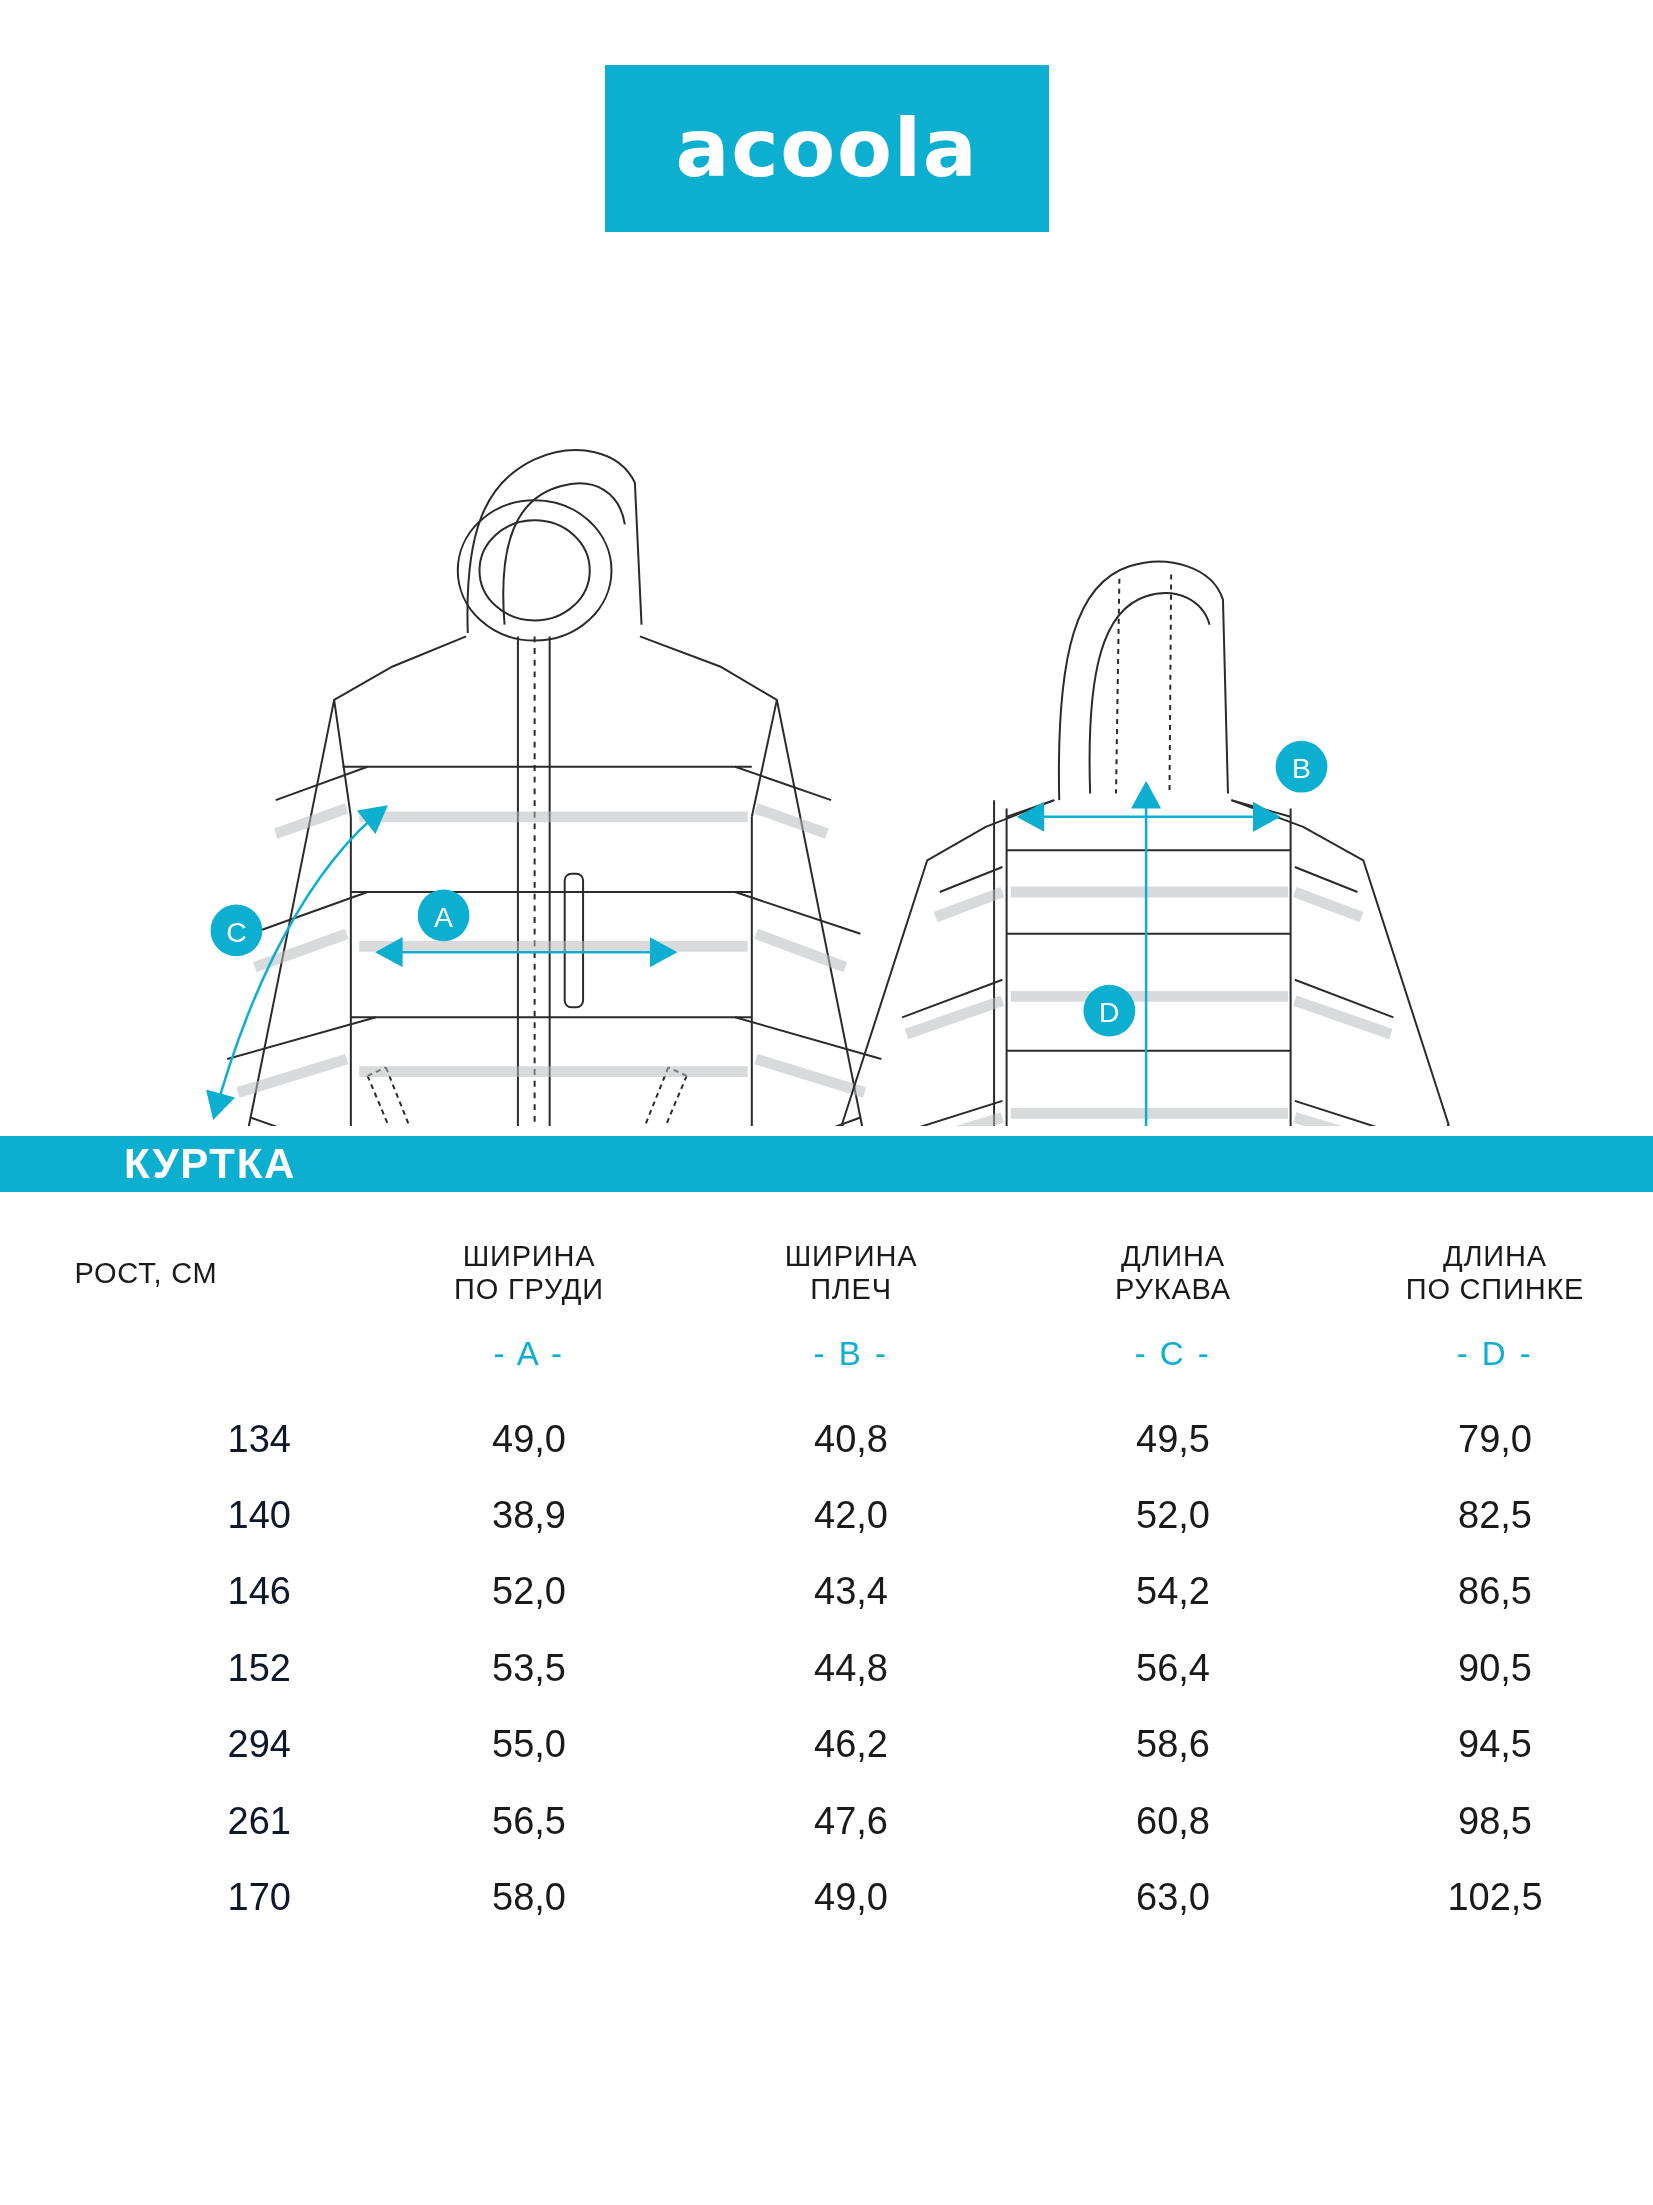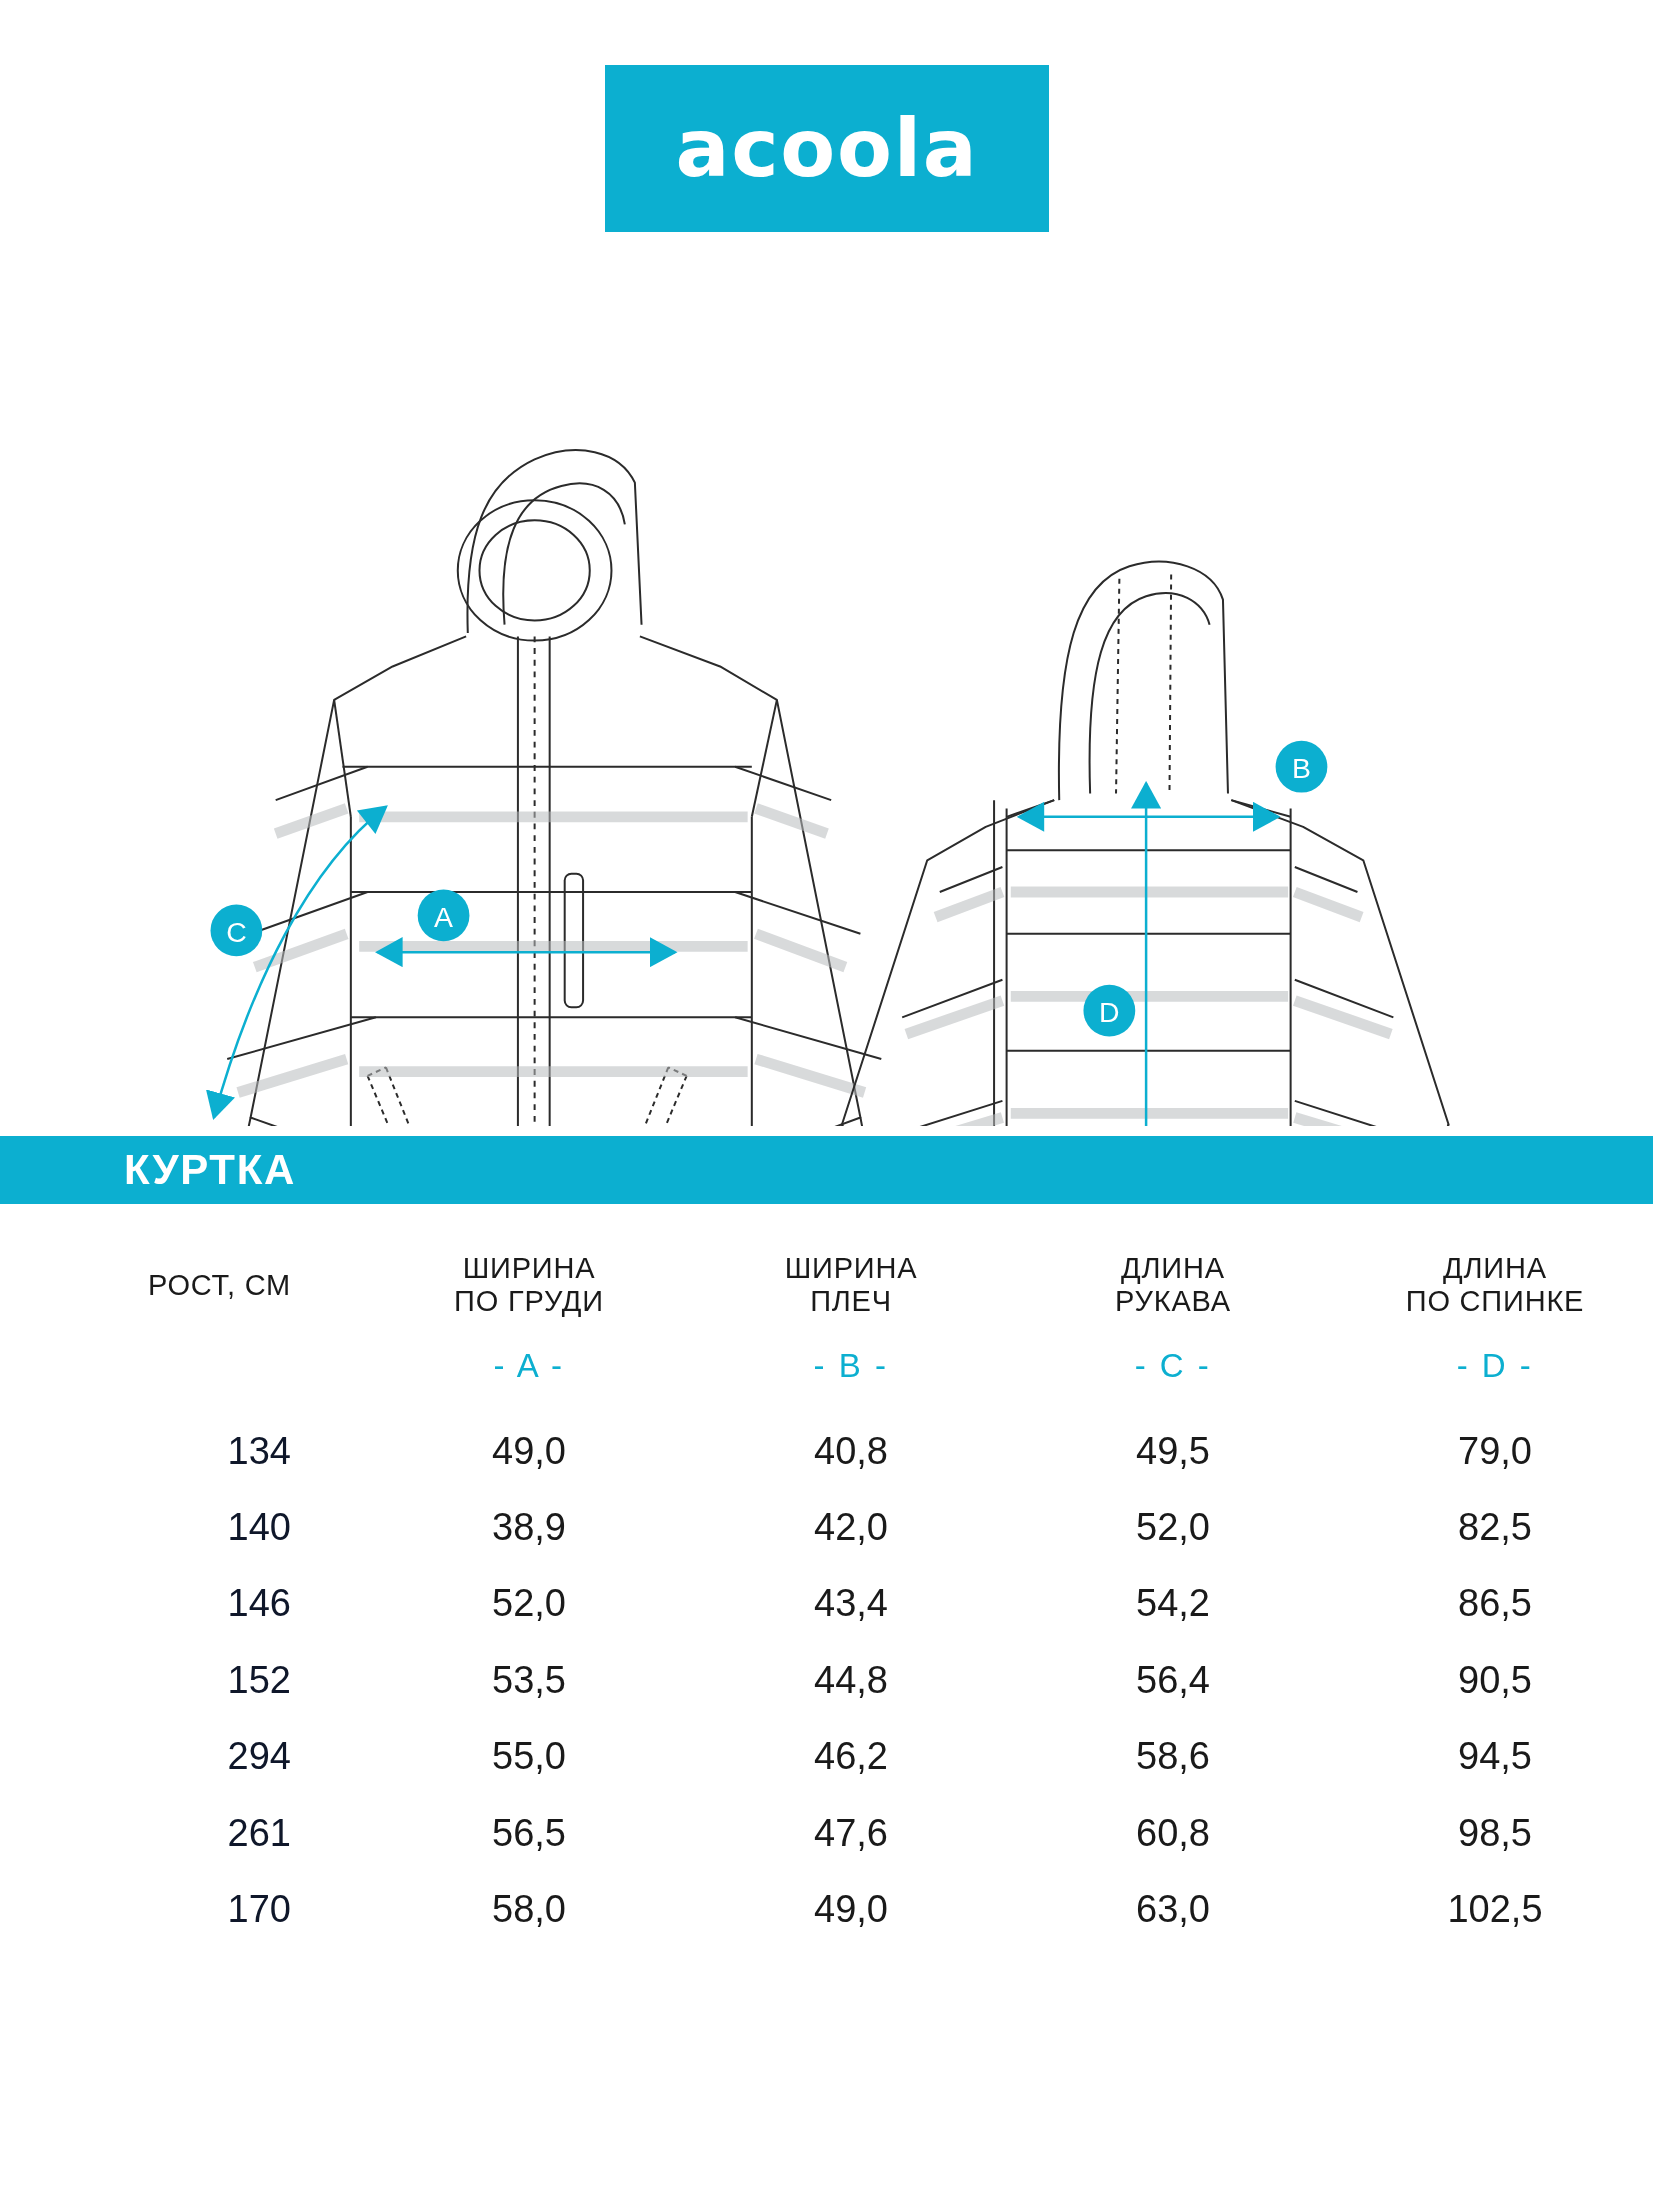--- a/index.html
+++ b/index.html
@@ -44,21 +44,21 @@
     width: 1654px;
     height: 894px;
   }
   .illustration svg {
     display: block;
   }
 
   
   .title-band {
     background: #0cafd0;
-    height: 68px;
+    height: 56px;
     display: flex;
     align-items: center;
     margin-top: 10px;
   }
   .title-band .title {
     color: #ffffff;
     font-size: 42px;
     font-weight: bold;
     letter-spacing: 1.7px;
     padding-left: 124px;
@@ -79,21 +79,20 @@
   .head-row th {
     font-weight: normal;
     font-size: 29px;
     letter-spacing: 0.8px;
     color: #1a1a1a;
     padding-top: 48px;
     vertical-align: top;
     text-align: center;
   }
   .head-row th.rost {
-    text-align: right;
     padding-right: 77px;
     vertical-align: middle;
     padding-top: 48px;
   }
   .head-row th .l1 { display: block; }
   .head-row th .l2 { display: block; margin-top: 0; }
 
   .letter-row td {
     text-align: center;
     color: #0cafd0;

